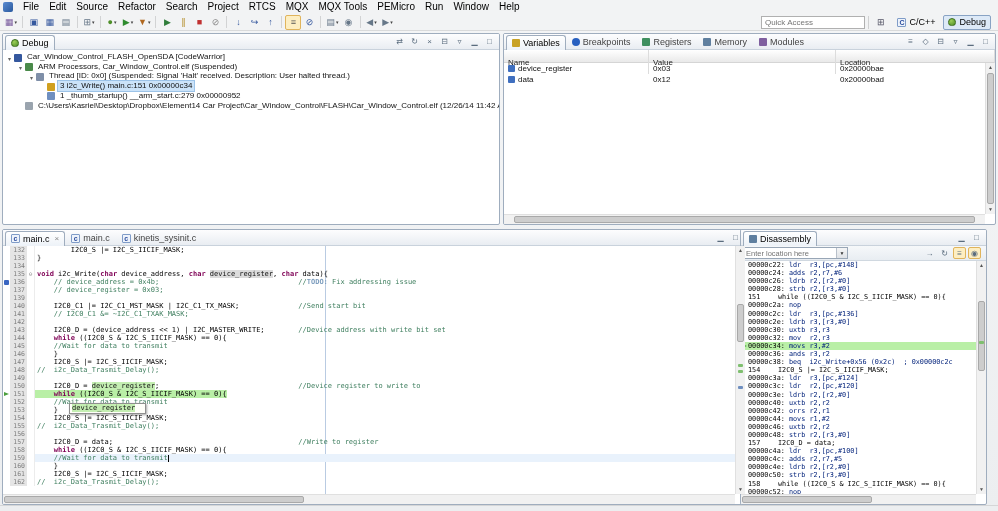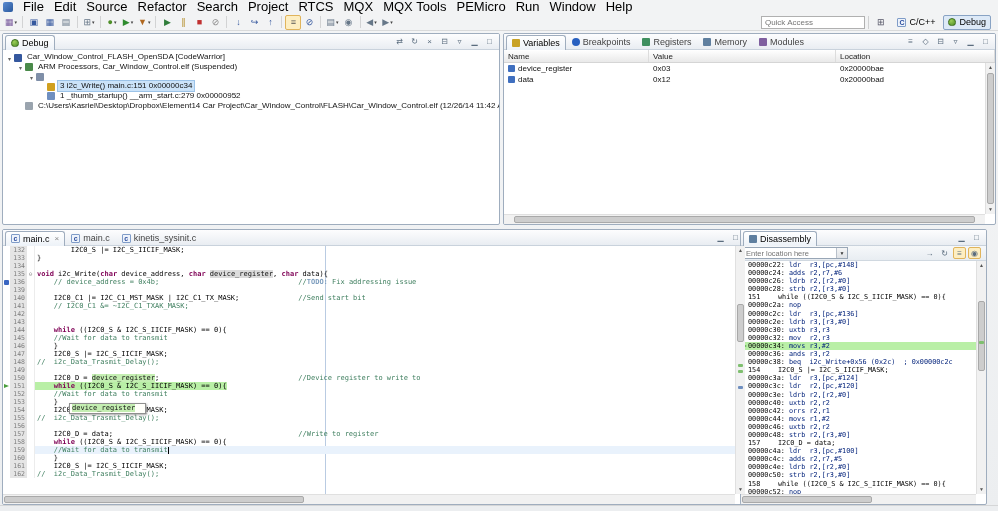--- a/index.html
+++ b/index.html
@@ -2,21 +2,21 @@
 <html><head>
 <meta charset="utf-8">
 <style>
 *{margin:0;padding:0;box-sizing:border-box}
 html,body{width:998px;height:511px;overflow:hidden}
 body{font-family:"Liberation Sans",sans-serif;background:#eef0f1;font-size:9px;color:#111}
 .app{position:relative;width:998px;height:511px;background:linear-gradient(#f4f5f6,#eceef0)}
 
 .menubar{position:absolute;left:0;top:0;right:0;height:14px;display:flex;align-items:center;background:#f2f3f4;padding-left:3px}
 .appicon{width:10px;height:10px;background:linear-gradient(135deg,#5b8bd0,#2a5a9e);border-radius:2px;margin-right:5px;flex:none}
-.menu-item{padding:0 5px;line-height:14px;font-size:13px;color:#000;white-space:nowrap}
+.menu-item{padding:0 5px;line-height:14px;font-size:10px;color:#000;white-space:nowrap}
 
 .toolbar{position:absolute;left:0;top:14px;right:0;height:17px;display:flex;align-items:center;padding:0 3px;border-bottom:1px solid #d9dadb;background:#f2f3f4}
 .tb-left{display:flex;align-items:center}
 .tb-btn{height:15px;min-width:16px;display:inline-flex;align-items:center;justify-content:center;border:1px solid transparent;border-radius:2px;padding:0 1px}
 .tb-btn .tb-glyph{font-size:9px;line-height:1}
 .tb-btn.active{background:#fdeec2;border-color:#e0b45c}
 .tb-caret{font-size:5px;color:#444;margin-left:1px}
 .tb-sep{width:1px;height:12px;background:#d2d3d4;margin:0 3px;flex:none}
 .tb-right{margin-left:auto;display:flex;align-items:center;gap:3px;padding-right:4px}
 .quick-access{width:104px;height:13px;border:1px solid #b0b0b0;font-size:8px;padding:0 3px;color:#707070;background:#fff;font-family:inherit}
@@ -44,21 +44,21 @@
 
 .tree{padding-top:2px;font-size:8px;overflow:hidden;height:174px}
 .tree-row{display:flex;align-items:flex-end;height:9.7px;white-space:nowrap}
 .tree-indent{flex:none}
 .tree-exp{width:9px;text-align:center;color:#666;font-size:6px;flex:none}
 .tree-icon{width:8px;height:8px;border-radius:1px;margin-right:3px;flex:none}
 .tree-label{line-height:9.6px;padding:0 2px}
 .tree-row.selected .tree-label{background:#cbe3f9;outline:1px solid #9cc3e8}
 
 .vars-header{display:flex;height:13px;background:linear-gradient(#ffffff,#e9e9e9);border-bottom:1px solid #d5d5d5;font-size:8px;color:#222}
-.vh-cell{padding:0 4px;border-right:1px solid #dcdcdc;display:flex;align-items:center}
+.vh-cell{padding:12px 4px;border-right:1px solid #dcdcdc;display:flex;align-items:center}
 .vars-body{height:153px;overflow:hidden;background:#fff}
 .vars-row{display:flex;height:11px;font-size:8px;align-items:center}
 .vr-cell{padding:0 4px;white-space:nowrap;overflow:hidden;display:flex;align-items:center}
 .col0{width:145px;flex:none}.col1{width:187px;flex:none}.col2{flex:1}
 .var-icon{width:7px;height:7px;background:#3f6fbf;border-radius:1px;margin-right:3px;display:inline-block;flex:none}
 
 .ed-body{position:relative;height:250px;background:#fff;overflow:hidden}
 .print-margin{position:absolute;left:322px;top:0;bottom:0;width:1px;background:#b9cbe2;z-index:0}
 .ed-row{display:flex;height:8px;line-height:8px;font-family:"DejaVu Sans Mono",monospace;font-size:7px;white-space:pre;position:relative}
 .ed-marker{width:7px;flex:none;background:#fff;position:relative;z-index:2}
@@ -269,20 +269,21 @@
         <div class="tree-row">
           <span class="tree-indent" style="width: 13px;"></span>
           <span class="tree-exp">▾</span>
           <span class="tree-icon" style="background: rgb(74, 138, 74);"></span>
           <span class="tree-label">ARM Processors, Car_Window_Control.elf (Suspended)</span>
         </div>
         <div class="tree-row">
           <span class="tree-indent" style="width: 24px;"></span>
           <span class="tree-exp">▾</span>
           <span class="tree-icon" style="background: rgb(127, 143, 168);"></span>
+          <span class="tree-label">Thread [ID: 0x0] (Suspended: Signal 'Halt' received. Description: User halted thread.)</span>
         </div>
         <div class="tree-row selected">
           <span class="tree-indent" style="width: 35px;"></span>
           <span class="tree-exp"></span>
           <span class="tree-icon" style="background: rgb(208, 160, 32);"></span>
           <span class="tree-label">3 i2c_Write() main.c:151 0x00000c34</span>
         </div>
         <div class="tree-row">
           <span class="tree-indent" style="width: 35px;"></span>
           <span class="tree-exp"></span>
@@ -403,25 +404,26 @@
         </div>
     </div>
     <div class="ed-body">
       <div class="print-margin"></div>
       <div>
           <div class="ed-row"><span class="ed-marker"></span><span class="ed-num">132</span><span class="ed-fold"></span><span class="ed-text"><span class="tk-c">        I2C0_S |= I2C_S_IICIF_MASK;</span></span></div>
           <div class="ed-row"><span class="ed-marker"></span><span class="ed-num">133</span><span class="ed-fold"></span><span class="ed-text"><span class="tk-c">}</span></span></div>
           <div class="ed-row"><span class="ed-marker"></span><span class="ed-num">134</span><span class="ed-fold"></span><span class="ed-text"></span></div>
           <div class="ed-row"><span class="ed-marker"></span><span class="ed-num">135</span><span class="ed-fold">⊖</span><span class="ed-text"><span class="tk-k">void </span><span class="tk-c">i2c_Write(</span><span class="tk-k">char </span><span class="tk-c">device_address, </span><span class="tk-k">char </span><span class="tk-gs">device_register</span><span class="tk-c">, </span><span class="tk-k">char </span><span class="tk-c">data){</span></span></div>
           <div class="ed-row"><span class="ed-marker"><span class="task-mark"></span></span><span class="ed-num">136</span><span class="ed-fold"></span><span class="ed-text"><span class="tk-m">    // device_address = 0x4b;</span><span class="tk-c">                                 </span><span class="tk-m">//</span><span class="tk-t">TODO:</span><span class="tk-m"> Fix addressing issue</span></span></div>
+          <div class="ed-row"><span class="ed-marker"></span><span class="ed-num">137</span><span class="ed-fold"></span><span class="ed-text"><span class="tk-m">    // device_register = 0x03;</span></span></div>
           <div class="ed-row"><span class="ed-marker"></span><span class="ed-num">139</span><span class="ed-fold"></span><span class="ed-text"></span></div>
           <div class="ed-row"><span class="ed-marker"></span><span class="ed-num">140</span><span class="ed-fold"></span><span class="ed-text"><span class="tk-c">    I2C0_C1 |= I2C_C1_MST_MASK | I2C_C1_TX_MASK;</span><span class="tk-c">              </span><span class="tk-m">//Send start bit</span></span></div>
           <div class="ed-row"><span class="ed-marker"></span><span class="ed-num">141</span><span class="ed-fold"></span><span class="ed-text"><span class="tk-m">    // I2C0_C1 &amp;= ~I2C_C1_TXAK_MASK;</span></span></div>
           <div class="ed-row"><span class="ed-marker"></span><span class="ed-num">142</span><span class="ed-fold"></span><span class="ed-text"></span></div>
-          <div class="ed-row"><span class="ed-marker"></span><span class="ed-num">143</span><span class="ed-fold"></span></div>
+          <div class="ed-row"><span class="ed-marker"></span><span class="ed-num">143</span><span class="ed-fold"></span><span class="ed-text"><span class="tk-c">    I2C0_D = (device_address &lt;&lt; 1) | I2C_MASTER_WRITE;</span><span class="tk-c">        </span><span class="tk-m">//Device address with write bit set</span></span></div>
           <div class="ed-row"><span class="ed-marker"></span><span class="ed-num">144</span><span class="ed-fold"></span><span class="ed-text"><span class="tk-c">    </span><span class="tk-k">while</span><span class="tk-c"> ((I2C0_S &amp; I2C_S_IICIF_MASK) == 0){</span></span></div>
           <div class="ed-row"><span class="ed-marker"></span><span class="ed-num">145</span><span class="ed-fold"></span><span class="ed-text"><span class="tk-m">    //Wait for data to transmit</span></span></div>
           <div class="ed-row"><span class="ed-marker"></span><span class="ed-num">146</span><span class="ed-fold"></span><span class="ed-text"><span class="tk-c">    }</span></span></div>
           <div class="ed-row"><span class="ed-marker"></span><span class="ed-num">147</span><span class="ed-fold"></span><span class="ed-text"><span class="tk-c">    I2C0_S |= I2C_S_IICIF_MASK;</span></span></div>
           <div class="ed-row"><span class="ed-marker"></span><span class="ed-num">148</span><span class="ed-fold"></span><span class="ed-text"><span class="tk-m">//  i2c_Data_Trasmit_Delay();</span></span></div>
           <div class="ed-row"><span class="ed-marker"></span><span class="ed-num">149</span><span class="ed-fold"></span><span class="ed-text"></span></div>
           <div class="ed-row"><span class="ed-marker"></span><span class="ed-num">150</span><span class="ed-fold"></span><span class="ed-text"><span class="tk-c">    I2C0_D = </span><span class="tk-go">device_register</span><span class="tk-c">;</span><span class="tk-c">                                 </span><span class="tk-m">//Device register to write to</span></span></div>
           <div class="ed-row"><span class="ed-marker"><span class="ip-arrow"></span></span><span class="ed-num">151</span><span class="ed-fold"></span><span class="ed-text bg-exec"><span class="tk-c">    </span><span class="tk-k">while</span><span class="tk-c"> ((I2C0_S &amp; I2C_S_IICIF_MASK) == 0){</span></span></div>
           <div class="ed-row"><span class="ed-marker"></span><span class="ed-num">152</span><span class="ed-fold"></span><span class="ed-text"><span class="tk-m">    //Wait for data to transmit</span></span></div>
           <div class="ed-row"><span class="ed-marker"></span><span class="ed-num">153</span><span class="ed-fold"></span><span class="ed-text"><span class="tk-c">    }</span></span></div>

